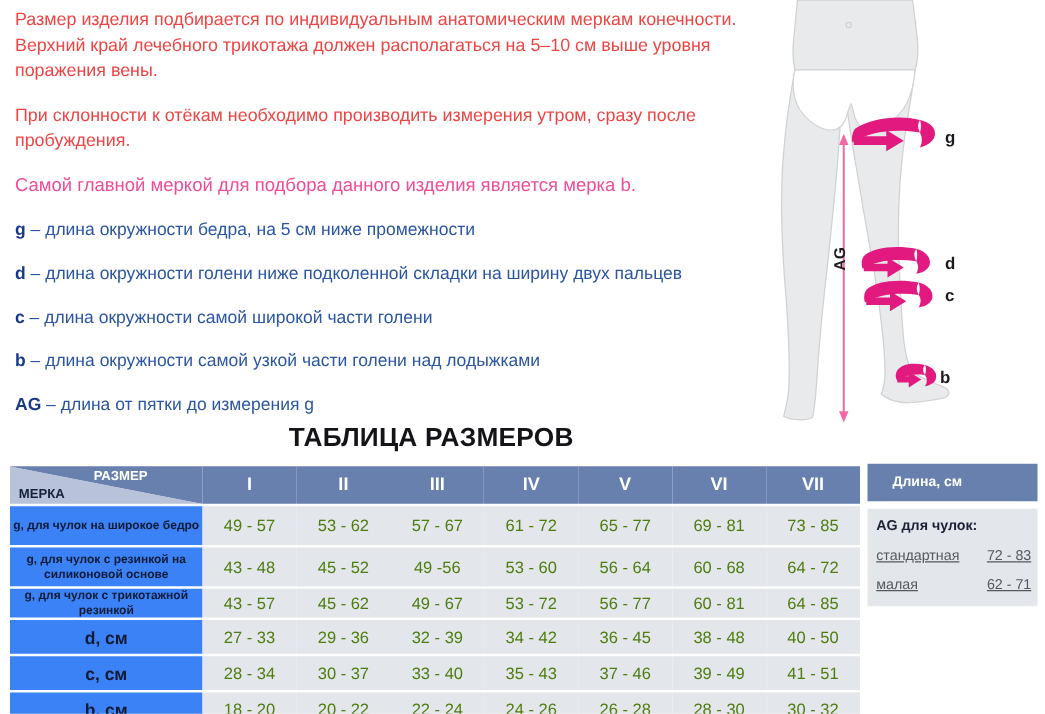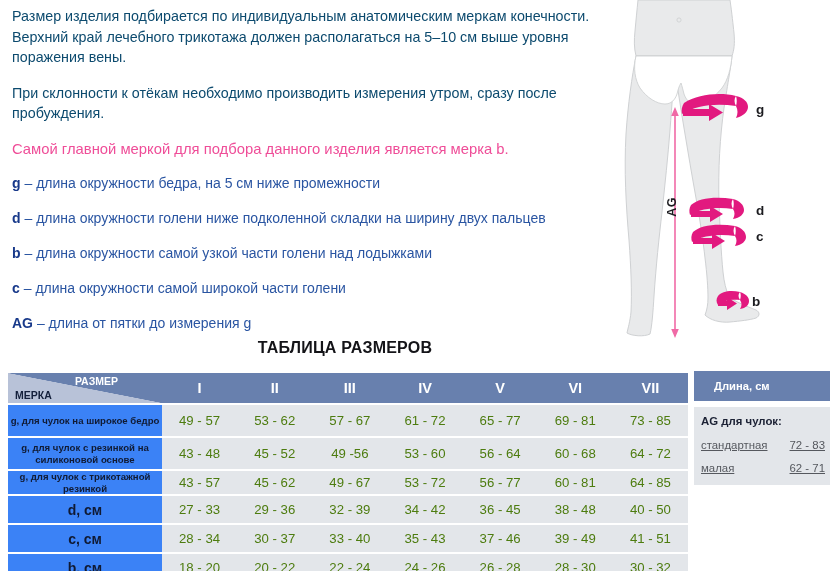--- a/index.html
+++ b/index.html
@@ -17,21 +17,21 @@
   }
 
   
   .text-col {
     position: absolute;
     left: 12px;
     top: 6px;
     width: 596px;
   }
   .para {
-    color: #0c4a6e;
+    color: #ef4444;
     font-size: 14.3px;
     line-height: 20.5px;
     margin: 0 0 15px 0;
   }
   .highlight {
     color: #ef4d98;
     font-size: 14.8px;
     line-height: 21px;
     margin: 0 0 14px 0;
   }
@@ -82,21 +82,21 @@
     letter-spacing: 0.3px;
   }
 
   
   .table-title {
     position: absolute;
     left: 0;
     top: 339px;
     width: 690px;
     text-align: center;
-    font-size: 16px;
+    font-size: 21px;
     font-weight: bold;
     color: #141418;
     letter-spacing: 0.2px;
   }
 
   
   .size-table {
     position: absolute;
     left: 8px;
     top: 371px;
@@ -213,24 +213,24 @@
   <p class="highlight">Самой главной меркой для подбора данного изделия является мерка b.</p>
 
   <div class="defs">
     <div class="def-line">
       <span class="def-key">g</span><span> – </span><span>длина окружности бедра, на 5 см ниже промежности</span>
     </div>
     <div class="def-line">
       <span class="def-key">d</span><span> – </span><span>длина окружности голени ниже подколенной складки на ширину двух пальцев</span>
     </div>
     <div class="def-line">
+      <span class="def-key">c</span><span> – </span><span>длина окружности самой широкой части голени</span>
+    </div>
+    <div class="def-line">
       <span class="def-key">b</span><span> – </span><span>длина окружности самой узкой части голени над лодыжками</span>
-    </div>
-    <div class="def-line">
-      <span class="def-key">c</span><span> – </span><span>длина окружности самой широкой части голени</span>
     </div>
     <div class="def-line">
       <span class="def-key">AG</span><span> – </span><span>длина от пятки до измерения g</span>
     </div>
   </div>
 </div>
 
 <div class="figure">
   <svg width="232" height="345" viewBox="0 0 232 345">
     <g stroke="#cfd1d3" stroke-width="1" fill="#e9eaeb">

